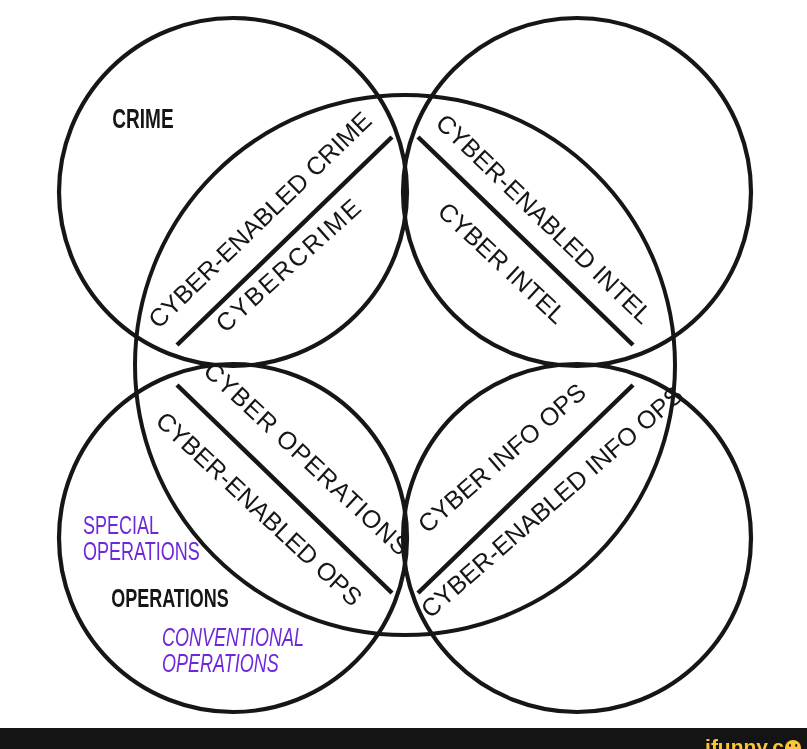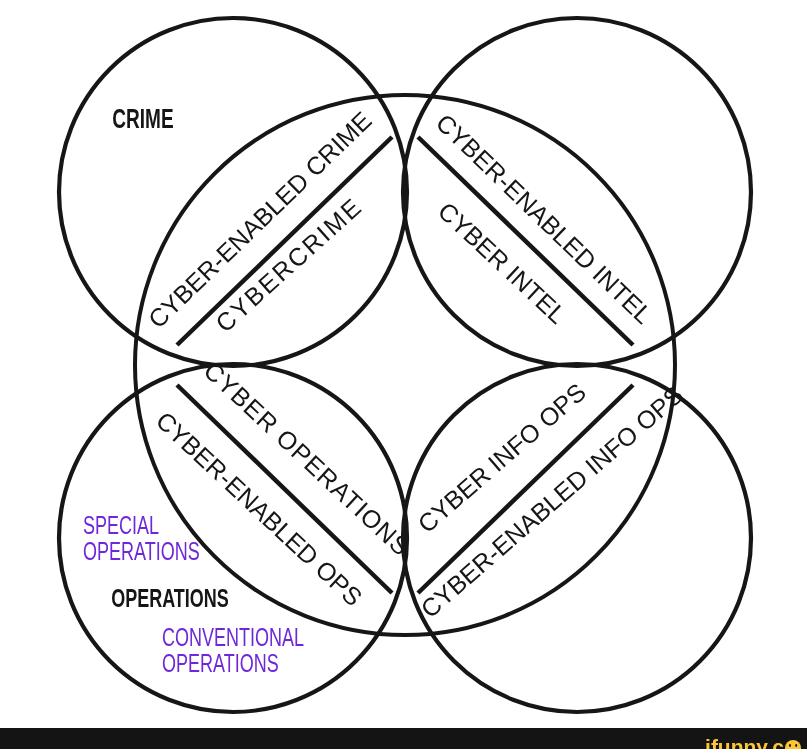--- a/index.html
+++ b/index.html
@@ -48,21 +48,21 @@
   #lbl-ceo {left:259px;top:509px;transform:translate(-50%,-50%) rotate(43deg);}
   #lbl-cio {left:502px;top:458px;transform:translate(-50%,-50%) rotate(-41deg);}
   #lbl-ceio{left:552px;top:502px;transform:translate(-50%,-50%) rotate(-41deg);}
 
   
   .subblock{
     position:absolute;color:#6d28d9;font-size:25px;line-height:26px;z-index:3;
   }
   .subblock .line{display:block;transform:scaleX(0.72);transform-origin:left center;white-space:nowrap;}
   #lbl-special{left:83px;top:512px;}
-  #lbl-conventional{left:162px;top:624px;}
+  #lbl-conventional{left:162px;top:624px;font-style:italic;}
 
   
   #footer-bar{
     position:absolute;left:0;top:728px;width:807px;height:29px;
     background:#141414;z-index:5;
   }
   #watermark{
     position:absolute;right:6px;bottom:0px;
     color:#fbc536;font-weight:bold;font-size:21px;line-height:21px;
     letter-spacing:0px;white-space:nowrap;

